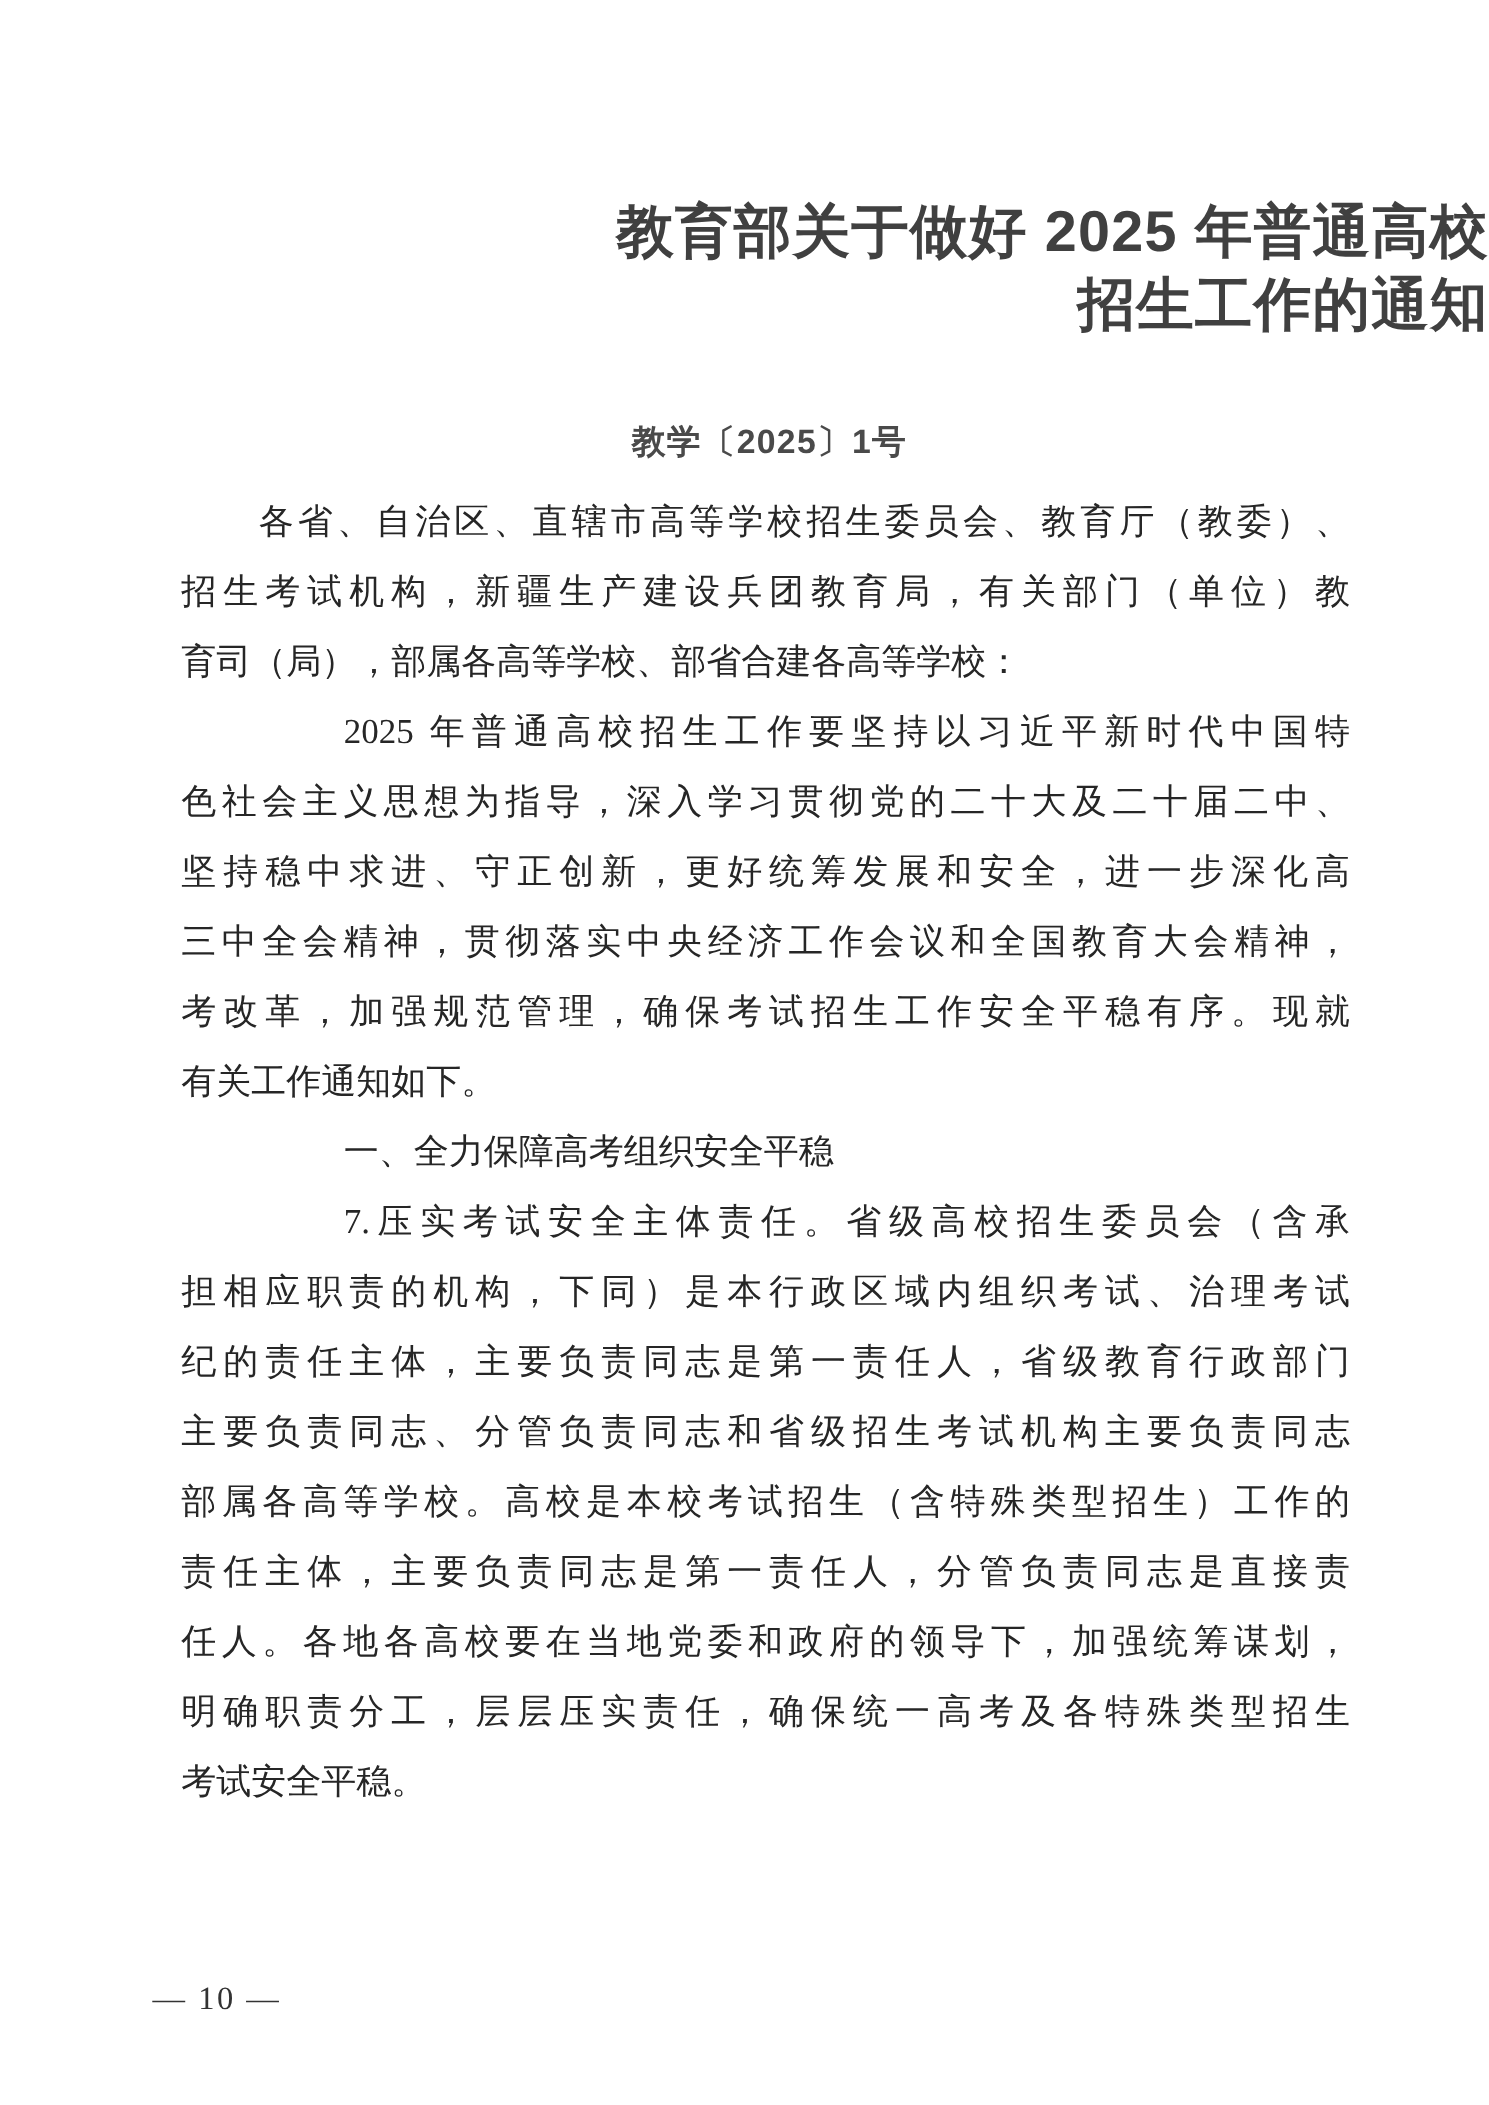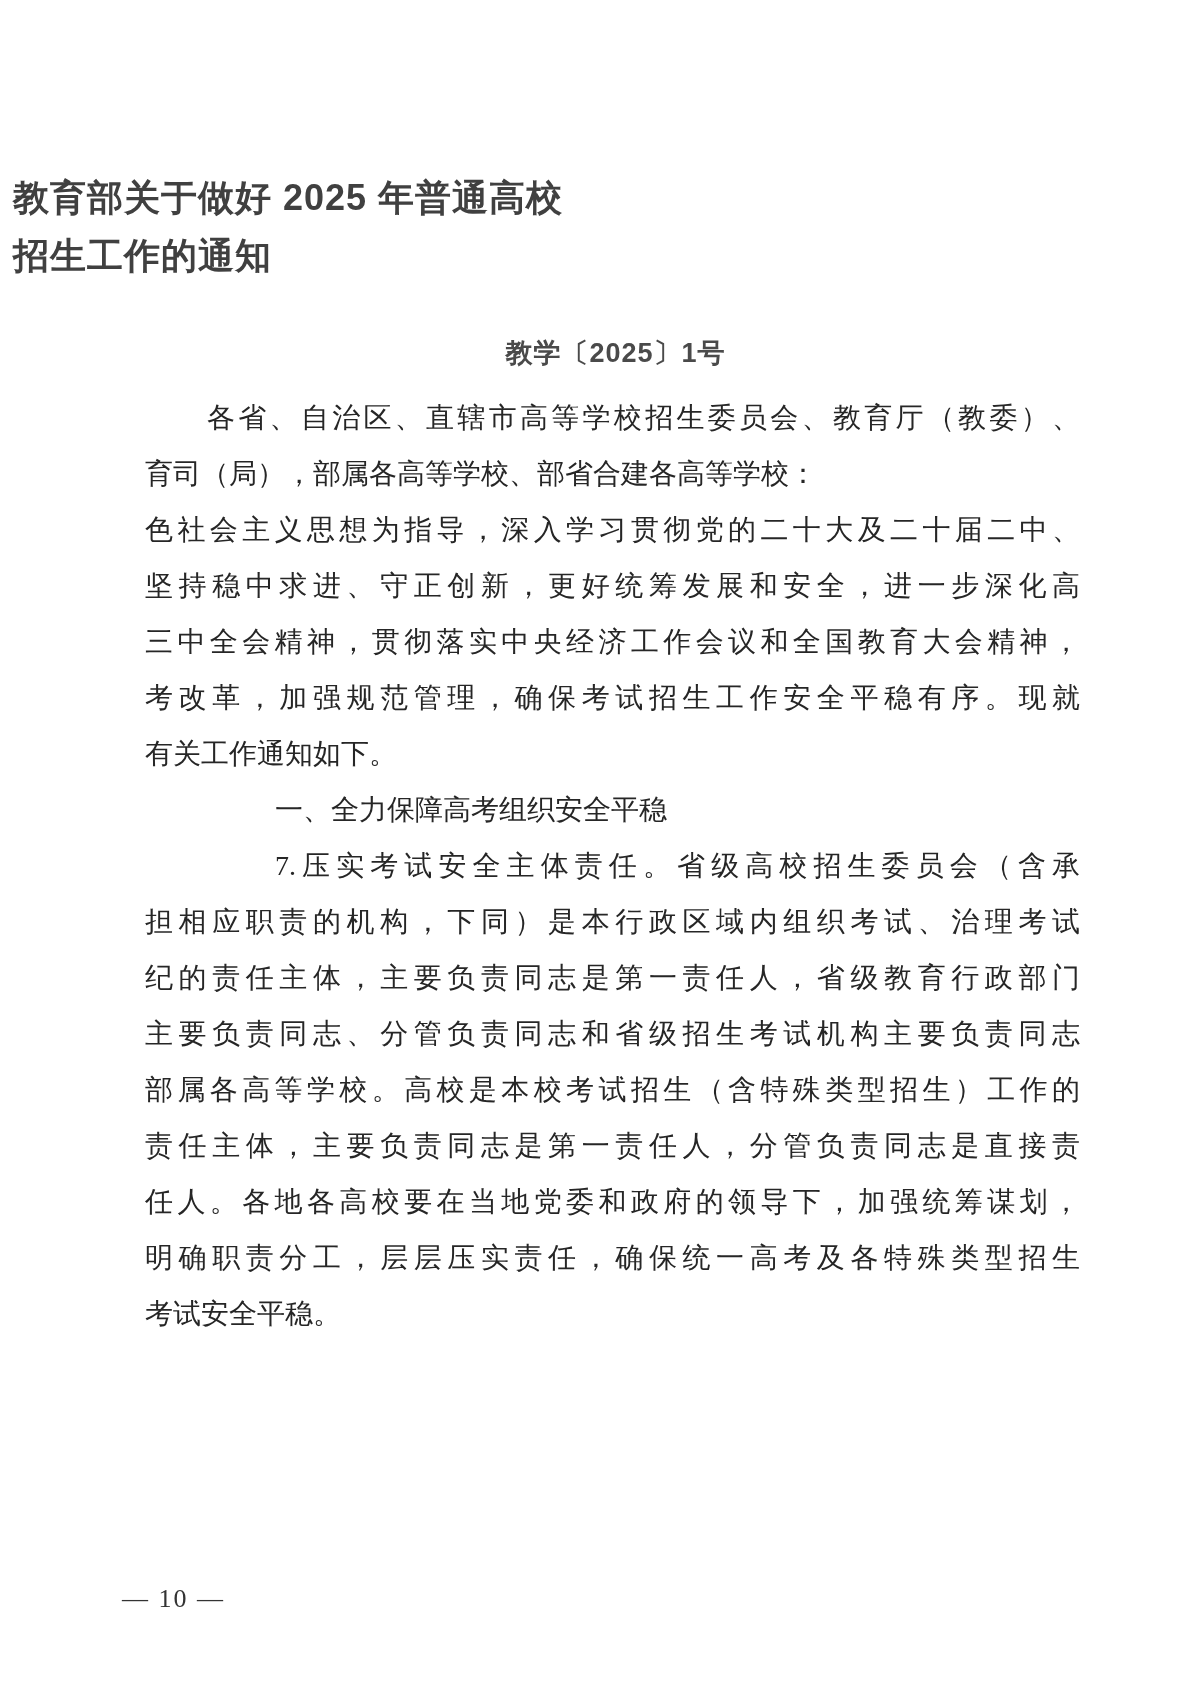--- a/index.html
+++ b/index.html
@@ -13,25 +13,25 @@
     height: 1684px;
     background: #ffffff;
     overflow: hidden;
     font-family: "Liberation Serif", "DejaVu Serif", serif;
   }
   .doc-title {
     position: absolute;
     top: 156px;
     left: 0;
     right: 0;
-    margin: 13px;
-    text-align: left;
+    margin: 0;
+    text-align: right;
     font-family: "Liberation Sans", "DejaVu Sans", sans-serif;
     font-weight: 700;
-    font-size: 36px;
+    font-size: 46px;
     line-height: 58px;
     color: #404040;
     letter-spacing: 1px;
   }
   .title-line { display: block; }
   .doc-number {
     position: absolute;
     top: 336px;
     left: 0;
     right: 0;
@@ -86,21 +86,23 @@
 <div class="page">
   <h1 class="doc-title">
     <span class="title-line">教育部关于做好 2025 年普通高校</span>
     <span class="title-line">招生工作的通知</span>
   </h1>
 
   <div class="doc-number">教学〔2025〕1号</div>
 
   <div class="doc-body">
       <div class="line first-address">各省、自治区、直辖市高等学校招生委员会、教育厅（教委）、</div>
+      <div class="line">招生考试机构，新疆生产建设兵团教育局，有关部门（单位）教</div>
       <div class="line para-last">育司（局），部属各高等学校、部省合建各高等学校：</div>
+      <div class="line first-body">2025 年普通高校招生工作要坚持以习近平新时代中国特</div>
       <div class="line">色社会主义思想为指导，深入学习贯彻党的二十大及二十届二中、</div>
       <div class="line">坚持稳中求进、守正创新，更好统筹发展和安全，进一步深化高</div>
       <div class="line">三中全会精神，贯彻落实中央经济工作会议和全国教育大会精神，</div>
       <div class="line">考改革，加强规范管理，确保考试招生工作安全平稳有序。现就</div>
       <div class="line para-last">有关工作通知如下。</div>
       <div class="line heading">一、全力保障高考组织安全平稳</div>
       <div class="line first-body">7.压实考试安全主体责任。省级高校招生委员会（含承</div>
       <div class="line">担相应职责的机构，下同）是本行政区域内组织考试、治理考试</div>
       <div class="line">纪的责任主体，主要负责同志是第一责任人，省级教育行政部门</div>
       <div class="line">主要负责同志、分管负责同志和省级招生考试机构主要负责同志</div>

